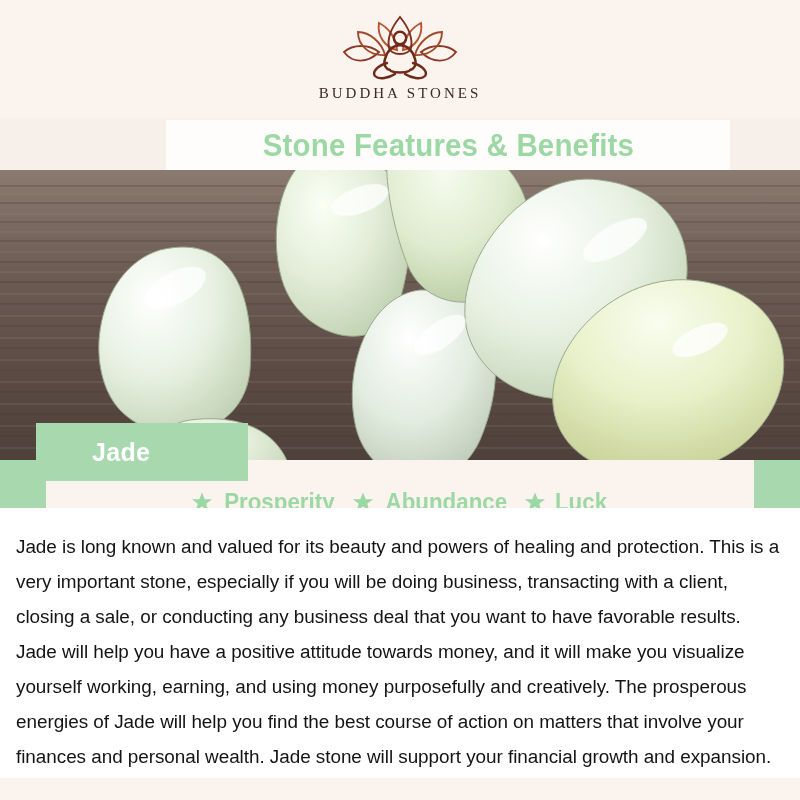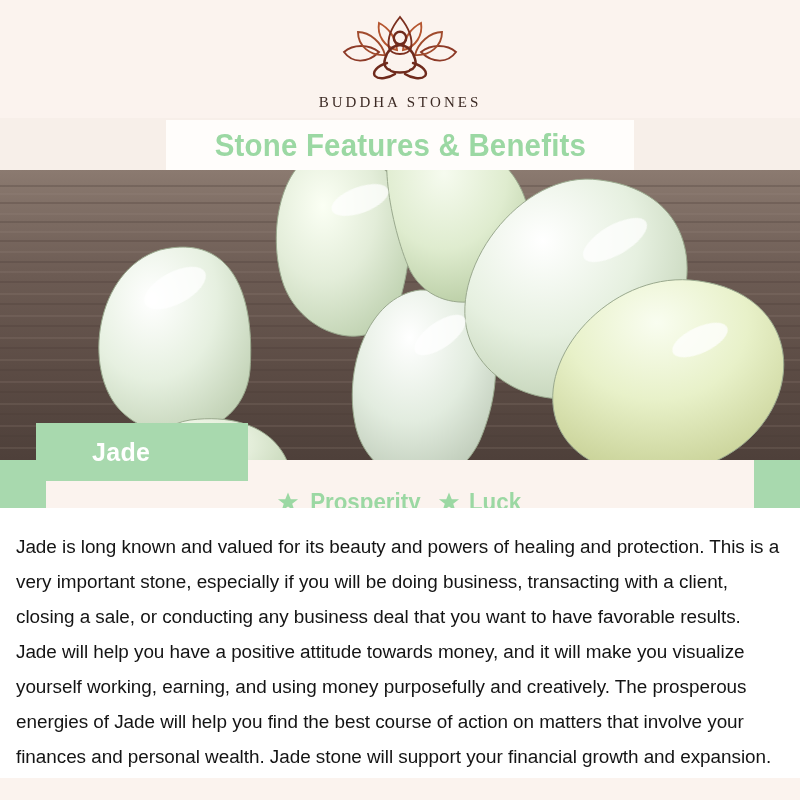--- a/index.html
+++ b/index.html
@@ -18,28 +18,28 @@
      background:linear-gradient(to bottom right,#f6ede7 0 50%,transparent 50% 100%);}
   #bar-right{left:754px;top:120px;width:46px;height:470px;}
   #bar-right-notch{left:754px;top:568px;width:46px;height:22px;
      background:linear-gradient(to top left,#fbf3ee 0 50%,transparent 50% 100%);}
 
   
   .header{position:absolute;left:0;top:0;width:800px;height:120px;background:#fbf3ee;}
   .logo-wrap{position:absolute;left:0;top:14px;width:800px;text-align:center;}
   .logo-mark{width:150px;height:66px;display:inline-block;}
   .logo-text{
-    display:block;margin-top:10px;
+    display:block;margin-top:1px;
     font-family:"Liberation Serif", serif;
     font-size:15px;letter-spacing:3.0px;color:#3c2a24;font-weight:400;
   }
 
   
   .title-band{position:absolute;left:0;top:118px;width:800px;height:58px;background:#f7efe9;}
-  .title-card{position:absolute;left:166px;top:120px;width:468px;height:52px;
+  .title-card{position:absolute;left:166px;top:120px;width:564px;height:52px;
     background:#fffdfb;display:flex;align-items:center;justify-content:center;}
   .title-text{
     font-family:"Liberation Sans", sans-serif;
     font-weight:bold;font-size:31px;color:#9bd8a3;
     letter-spacing:.2px;white-space:nowrap;
     transform:scaleX(.95);
   }
 
   
   .photo{position:absolute;left:0;top:170px;width:800px;height:290px;overflow:hidden;
@@ -195,20 +195,26 @@
     <div class="benefit">
       <svg class="star" viewBox="0 0 24 24" aria-hidden="true">
         <path d="M12 1.5 L15 9 L23 9 L16.6 13.8 L19.2 22 L12 17 L4.8 22 L7.4 13.8 L1 9 L9 9 Z" fill="#9bd8a3"></path>
       </svg>
       <span class="benefit-label">Prosperity</span>
     </div>
     <div class="benefit">
       <svg class="star" viewBox="0 0 24 24" aria-hidden="true">
         <path d="M12 1.5 L15 9 L23 9 L16.6 13.8 L19.2 22 L12 17 L4.8 22 L7.4 13.8 L1 9 L9 9 Z" fill="#9bd8a3"></path>
       </svg>
+      <span class="benefit-label">Abundance</span>
+    </div>
+    <div class="benefit">
+      <svg class="star" viewBox="0 0 24 24" aria-hidden="true">
+        <path d="M12 1.5 L15 9 L23 9 L16.6 13.8 L19.2 22 L12 17 L4.8 22 L7.4 13.8 L1 9 L9 9 Z" fill="#9bd8a3"></path>
+      </svg>
       <span class="benefit-label">Luck</span>
     </div>
   </div>
 
   <div class="bodywrap">
     <p class="body-text">Jade is long known and valued for its beauty and powers of healing and protection. This is a very important stone, especially if you will be doing business, transacting with a client, closing a sale, or conducting any business deal that you want to have favorable results. Jade will help you have a positive attitude towards money, and it will make you visualize yourself working, earning, and using money purposefully and creatively. The prosperous energies of Jade will help you find the best course of action on matters that involve your finances and personal wealth. Jade stone will support your financial growth and expansion. It will also promote new beginnings and give you the guidance that you need to be successful and wealthy!</p>
   </div>
 
   <div class="bottom-strip"></div>
 

